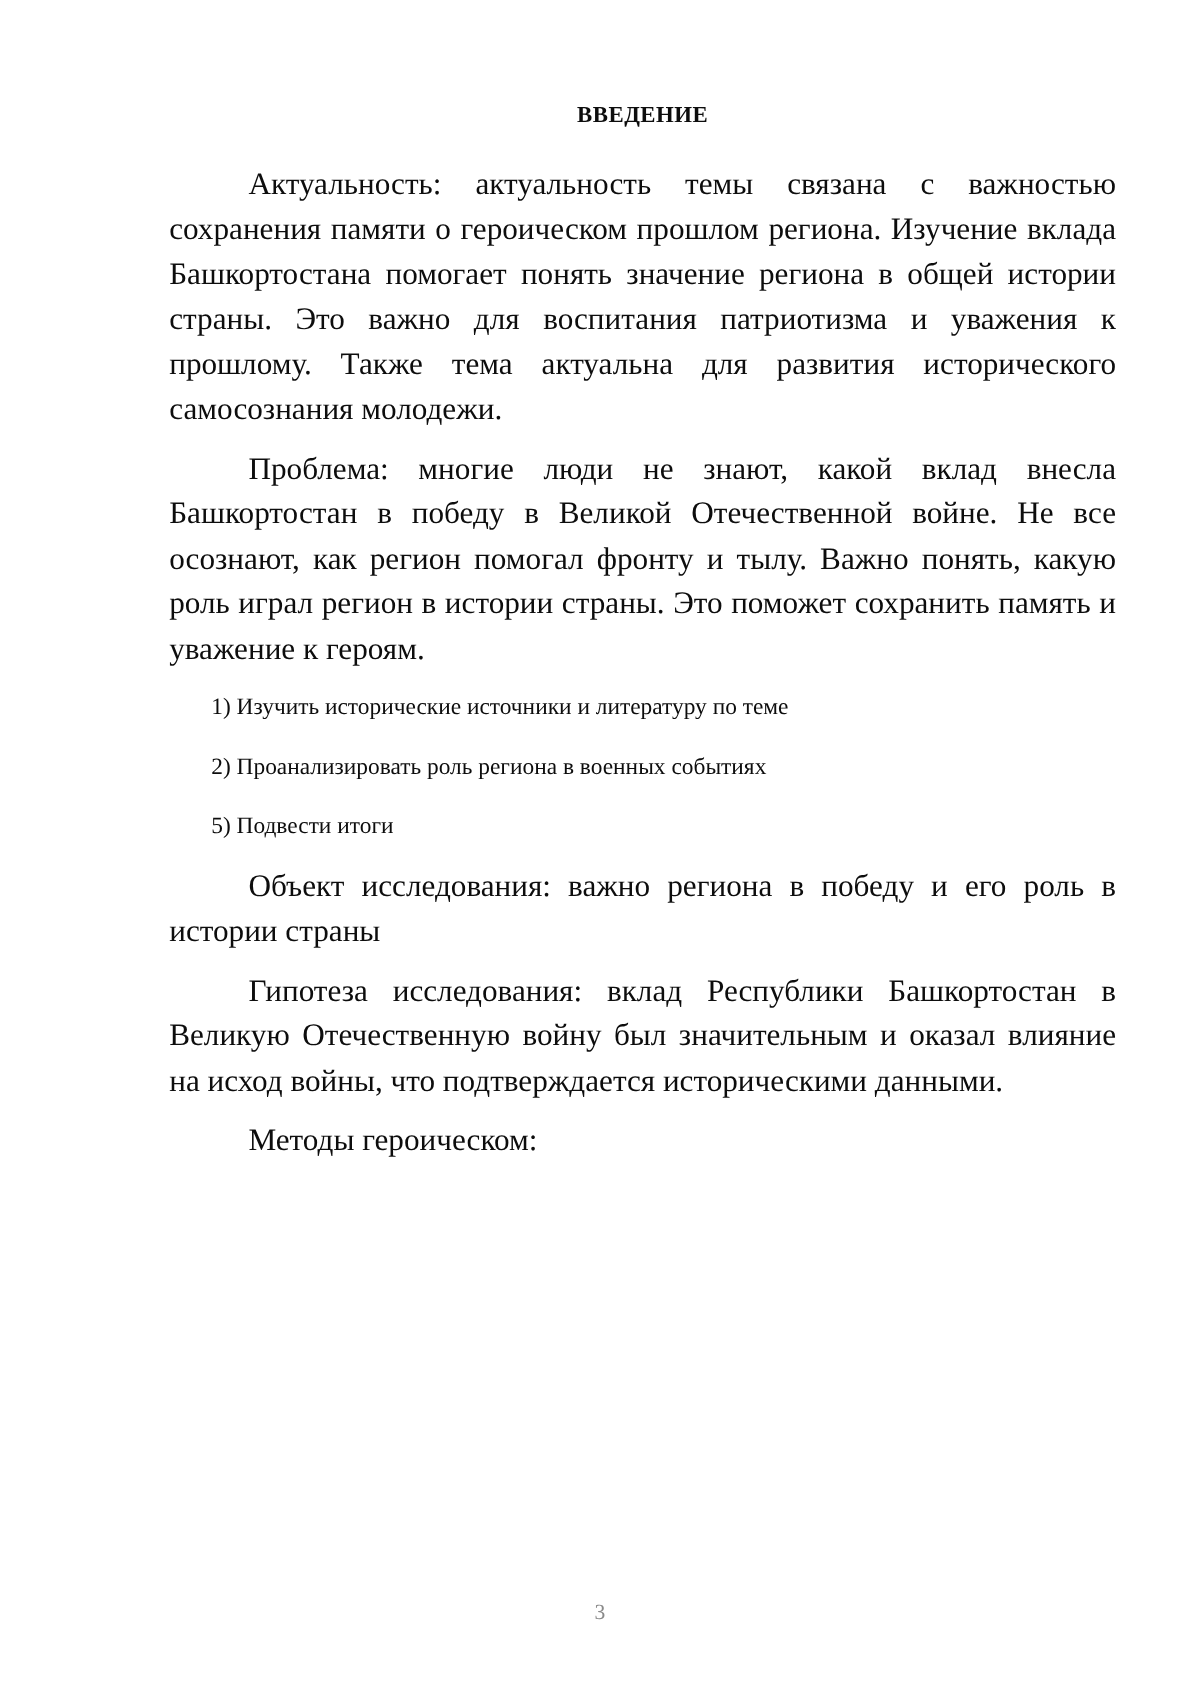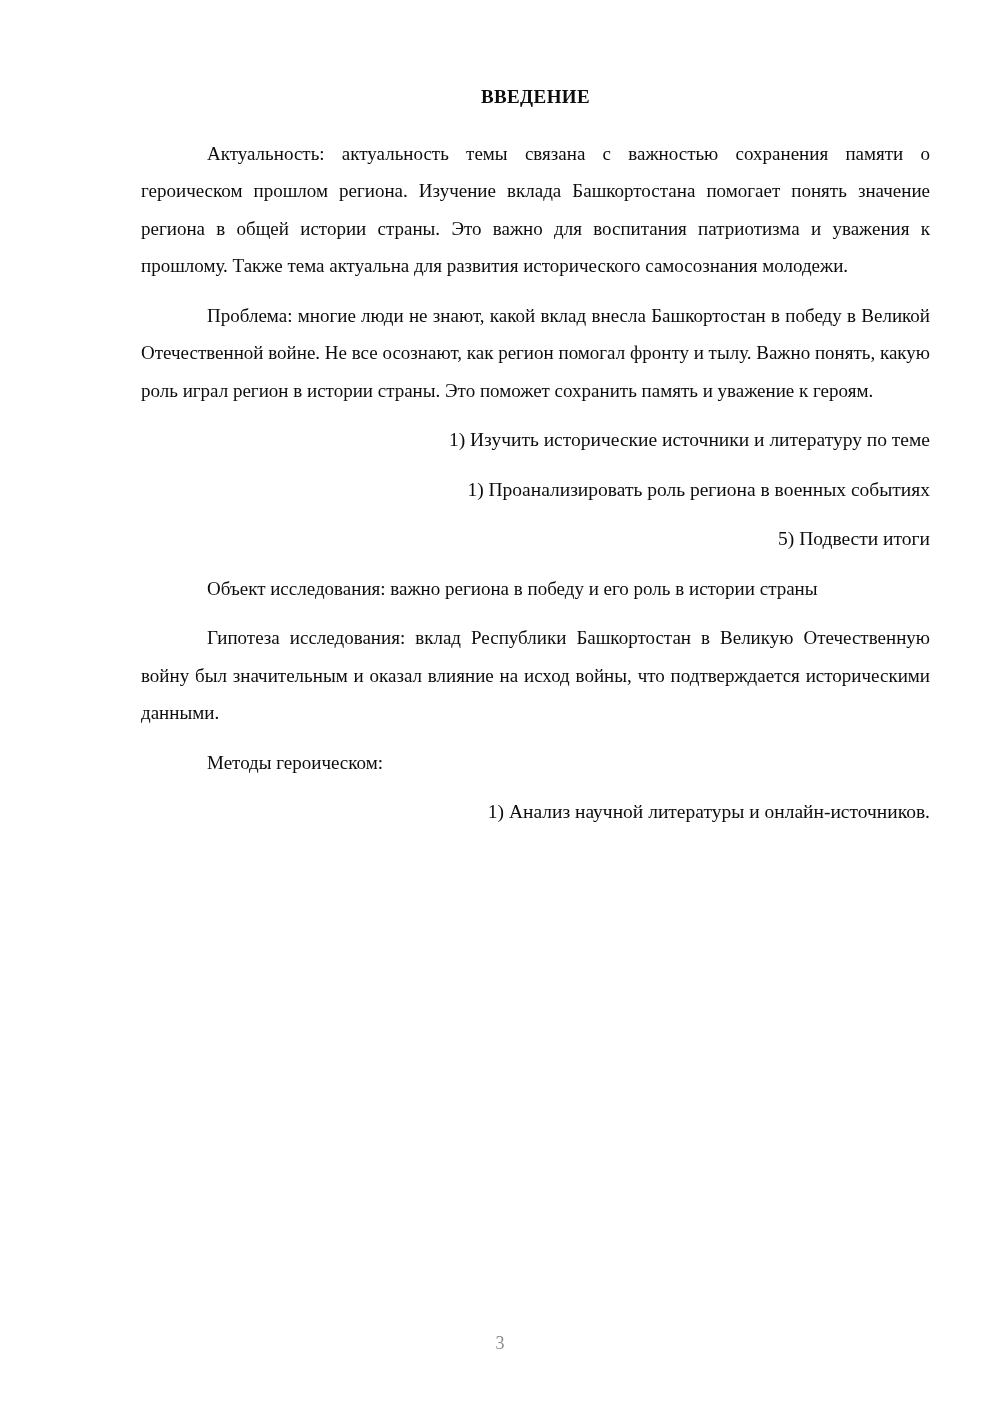--- a/index.html
+++ b/index.html
@@ -27,32 +27,32 @@
   }
   .doc-heading {
     font-size: 19px;
     font-weight: bold;
     text-align: center;
     letter-spacing: 0.4px;
     margin: 0 0 26px 0;
     line-height: 1.2;
   }
   p.para {
-    font-size: 19px;
+    font-size: 26px;
     line-height: 37.5px;
     text-align: justify;
     text-justify: inter-word;
     text-indent: 66px;
     margin: 0 0 12px 0;
     hyphens: none;
   }
   p.list-item {
     font-size: 19.5px;
     line-height: 37.5px;
-    text-align: right;
+    text-align: left;
     text-indent: 0;
     margin: 0 0 12px 0;
     padding-left: 35px;
   }
   .page-number {
     position: absolute;
     left: 0;
     right: 0;
     top: 1333px;
     text-align: center;
@@ -64,22 +64,21 @@
 </head>
 <body>
 
 <div class="page">
   <div class="content">
     <h1 class="doc-heading">ВВЕДЕНИЕ</h1>
     <div id="blocks-container">
         <p class="para">Актуальность: актуальность темы связана с важностью сохранения памяти о героическом прошлом региона. Изучение вклада Башкортостана помогает понять значение региона в общей истории страны. Это важно для воспитания патриотизма и уважения к прошлому. Также тема актуальна для развития исторического самосознания молодежи.</p>
         <p class="para">Проблема: многие люди не знают, какой вклад внесла Башкортостан в победу в Великой Отечественной войне. Не все осознают, как регион помогал фронту и тылу. Важно понять, какую роль играл регион в истории страны. Это поможет сохранить память и уважение к героям.</p>
         <p class="list-item">1) Изучить исторические источники и литературу по теме</p>
-        <p class="list-item">1) Проанализировать роль региона в военных событиях</p>
+        <p class="list-item">2) Проанализировать роль региона в военных событиях</p>
         <p class="list-item">5) Подвести итоги</p>
         <p class="para">Объект исследования: важно региона в победу и его роль в истории страны</p>
         <p class="para">Гипотеза исследования: вклад Республики Башкортостан в Великую Отечественную войну был значительным и оказал влияние на исход войны, что подтверждается историческими данными.</p>
         <p class="para">Методы героическом:</p>
-        <p class="list-item">1) Анализ научной литературы и онлайн-источников.</p>
       </div>
   </div>
   <div class="page-number">3</div>
 </div>
 
 </body></html>

